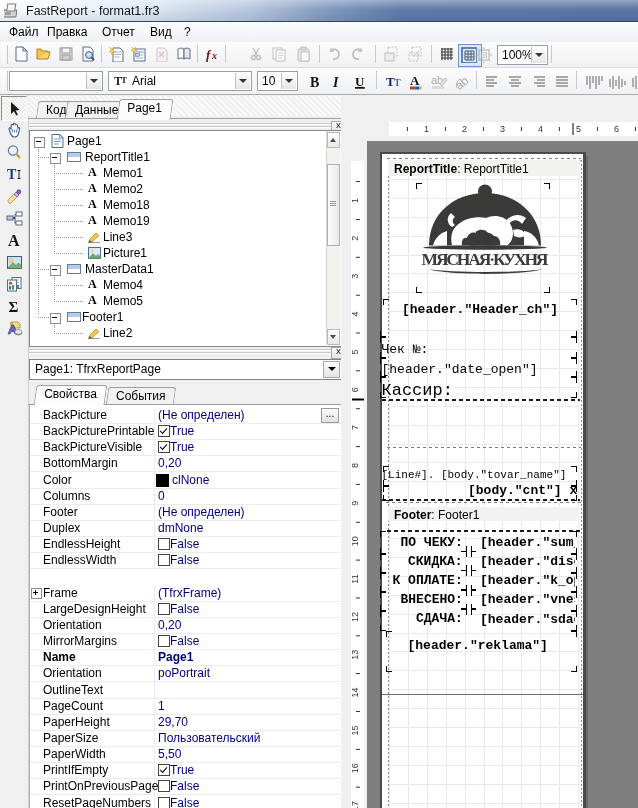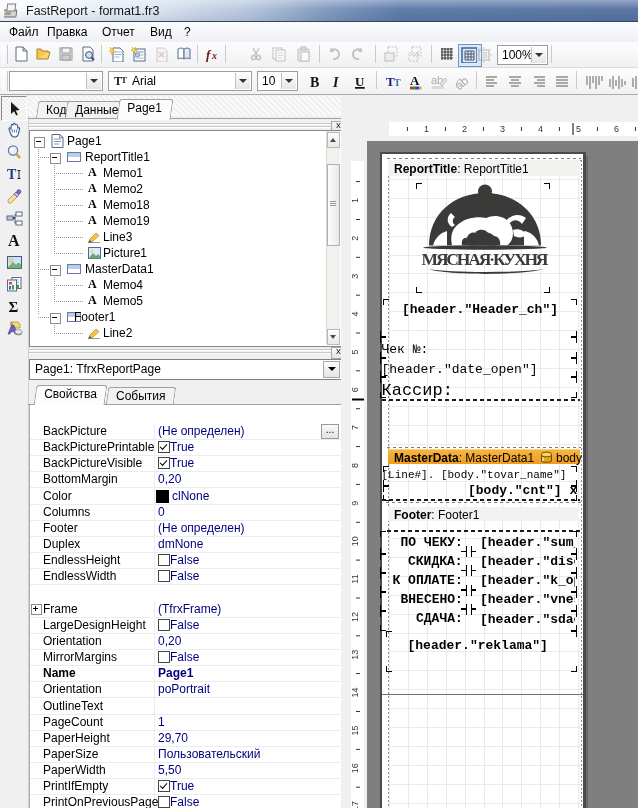--- a/index.html
+++ b/index.html
@@ -54,21 +54,21 @@
 .expbox{position:absolute;width:9px;height:9px;background:#fff;border:1px solid #8c8c8c;}
 .expbox:before{content:"";position:absolute;left:1px;top:3px;width:5px;height:1px;background:#000;}
 
 .sb{position:absolute;background:#f2f1ee;}
 .sbbtn{position:absolute;background:linear-gradient(#fdfdfd,#e8e8e6);border:1px solid #b8b8b4;}
 .sbthumb{position:absolute;background:linear-gradient(to right,#fdfdfd,#e8e8e6);border:1px solid #b0b0ac;}
 
 #inspcombo{left:29px;top:359px;width:311px;height:19px;background:#fff;border:1px solid #7b838d;font-size:12px;}
 #proptabsline{left:28px;top:404px;width:313px;height:1px;background:#9aa0a8;}
 #propgrid{left:29px;top:405px;width:312px;height:403px;background:#fff;border-left:1px solid #b0b0b0;}
-.prow{position:absolute;left:0;width:312px;height:16px;border-bottom:1px solid #ececec;font-size:12px;margin-top:16px;}
+.prow{position:absolute;left:0;width:312px;height:16px;border-bottom:1px solid #ececec;font-size:12px;}
 .pname{position:absolute;left:13px;top:1px;color:#000;white-space:nowrap;}
 .pval{position:absolute;left:128px;top:1px;color:#00007f;white-space:nowrap;}
 .pdiv{position:absolute;left:124px;top:0;width:1px;height:16px;background:#ececec;}
 .chk{position:absolute;left:128px;top:2px;width:10px;height:10px;border:1px solid #444;background:#fff;}
 .chk.on:after{content:"";position:absolute;left:1px;top:2px;width:6px;height:3px;border-left:1.5px solid #000;border-bottom:1.5px solid #000;transform:rotate(-48deg);}
 .pplus{position:absolute;left:1px;top:3px;width:9px;height:9px;background:#fff;border:1px solid #8c8c8c;}
 .pplus:before{content:"";position:absolute;left:1px;top:3px;width:5px;height:1px;background:#000;}
 .pplus:after{content:"";position:absolute;left:3px;top:1px;width:1px;height:5px;background:#000;}
 
 #design{left:341px;top:95px;width:297px;height:713px;background:#f0f0f0;}
@@ -511,21 +511,21 @@
     </svg>
 <div class="trow" style="left:55px;top:130px"><span style="position:relative;top:1px">MasterData1</span></div>
 <div class="trow" style="left:58px;top:146px"><b style="font-family:'Liberation Serif'">A</b></div>
     <div class="trow" style="left:73px;top:146px"><span style="position:relative;top:1px">Memo4</span></div>
 <div class="trow" style="left:58px;top:162px"><b style="font-family:'Liberation Serif'">A</b></div>
     <div class="trow" style="left:73px;top:162px"><span style="position:relative;top:1px">Memo5</span></div>
 <svg class="abs" style="left:37px;top:181px" width="14" height="11">
       <rect x=".5" y=".5" width="13" height="9" fill="#fff" stroke="#6a7a9a"></rect>
       <rect x="1" y="1" width="12" height="4" fill="#b8ccec"></rect>
     </svg>
-<div class="trow" style="left:44px;top:178px"><span style="position:relative;top:1px">Footer1</span></div>
+<div class="trow" style="left:52px;top:178px"><span style="position:relative;top:1px">Footer1</span></div>
 <svg class="abs" style="left:58px;top:196px" width="13" height="12">
       <path d="M1 9 L8 2 L11 4.5 L4 11z" fill="#f2c84a" stroke="#a88a28" stroke-width=".7"></path>
       <path d="M1 9 L4 11 L.5 11.5z" fill="#555"></path>
       <rect x="0" y="11.5" width="12" height="1" fill="#333"></rect>
     </svg>
 <div class="trow" style="left:73px;top:194px"><span style="position:relative;top:1px">Line2</span></div>
 <div class="sb" style="left:296px;top:0;width:13px;height:213px;border-left:1px solid #d8d8d8"></div>
 <div class="sbbtn" style="left:297px;top:1px;width:11px;height:14px">
       <div style="position:absolute;left:2px;top:5px;border-left:3.5px solid transparent;border-right:3.5px solid transparent;border-bottom:4px solid #4a4a4a"></div>
     </div>
@@ -744,29 +744,20 @@
  <div class="cm bl" style="left:-1.5px;top:217.5px"></div>
  <div class="cm br" style="left:189.5px;top:217.5px"></div>
  <div class="cm tl" style="left:-1.5px;top:223.5px"></div>
  <div class="cm tr" style="left:189.5px;top:223.5px"></div>
  <div class="mono" style="left:0px;top:227.5px;font-size:17px">Кассир:</div>
  <div class="cm bl" style="left:-1.5px;top:238px"></div>
  <div class="cm br" style="left:189.5px;top:238px"></div>
  <div class="hdashblk" style="left:0;top:245.5px;width:198px"></div>
 
  <div class="bandframe" style="left:5px;top:293.5px;width:194px"></div>
- <div style="position:absolute;left:6.5px;top:295.5px;width:191.5px;height:14px;background:linear-gradient(#f7b53f,#ee9c1e);border-top:1px solid #fad27a;font-size:12px;white-space:nowrap">
-   <span style="position:absolute;left:6px;top:1px"><b>MasterData</b>: MasterData1</span>
-   <svg style="position:absolute;left:152px;top:0.5px" width="13" height="13">
-          <path d="M1.5 3.5v6.5 C1.5 11.6 11.5 11.6 11.5 10 V3.5" fill="#e0a818" stroke="#6a4a00" stroke-width="1"></path>
-          <ellipse cx="6.5" cy="3.5" rx="5" ry="2.3" fill="#f6d960" stroke="#6a4a00" stroke-width="1"></ellipse>
-          <path d="M3 6.5v3.5" stroke="#fdf2b0" stroke-width="1.4" fill="none"></path>
-        </svg>
-   <span style="position:absolute;left:168px;top:1px">body</span>
- </div>
  <div class="cm tl" style="left:1.5px;top:312.5px"></div>
  <div class="cm tr" style="left:189.5px;top:312.5px"></div>
  <div class="mono" style="left:0px;top:315.5px;font-size:11px">[Line#]. [body."tovar_name"]</div>
  <div class="cm bl" style="left:1.5px;top:326.5px"></div>
  <div class="cm br" style="left:189.5px;top:326.5px"></div>
  <div class="cm tl" style="left:1.5px;top:332.5px"></div>
  <div class="cm tr" style="left:189.5px;top:332.5px"></div>
  <div class="mono" style="left:86.5px;top:329px;font-size:13px;font-weight:bold">[body."cnt"] x</div>
  <div class="cm bl" style="left:1.5px;top:341px"></div>
  <div class="cm br" style="left:189.5px;top:341px"></div>

